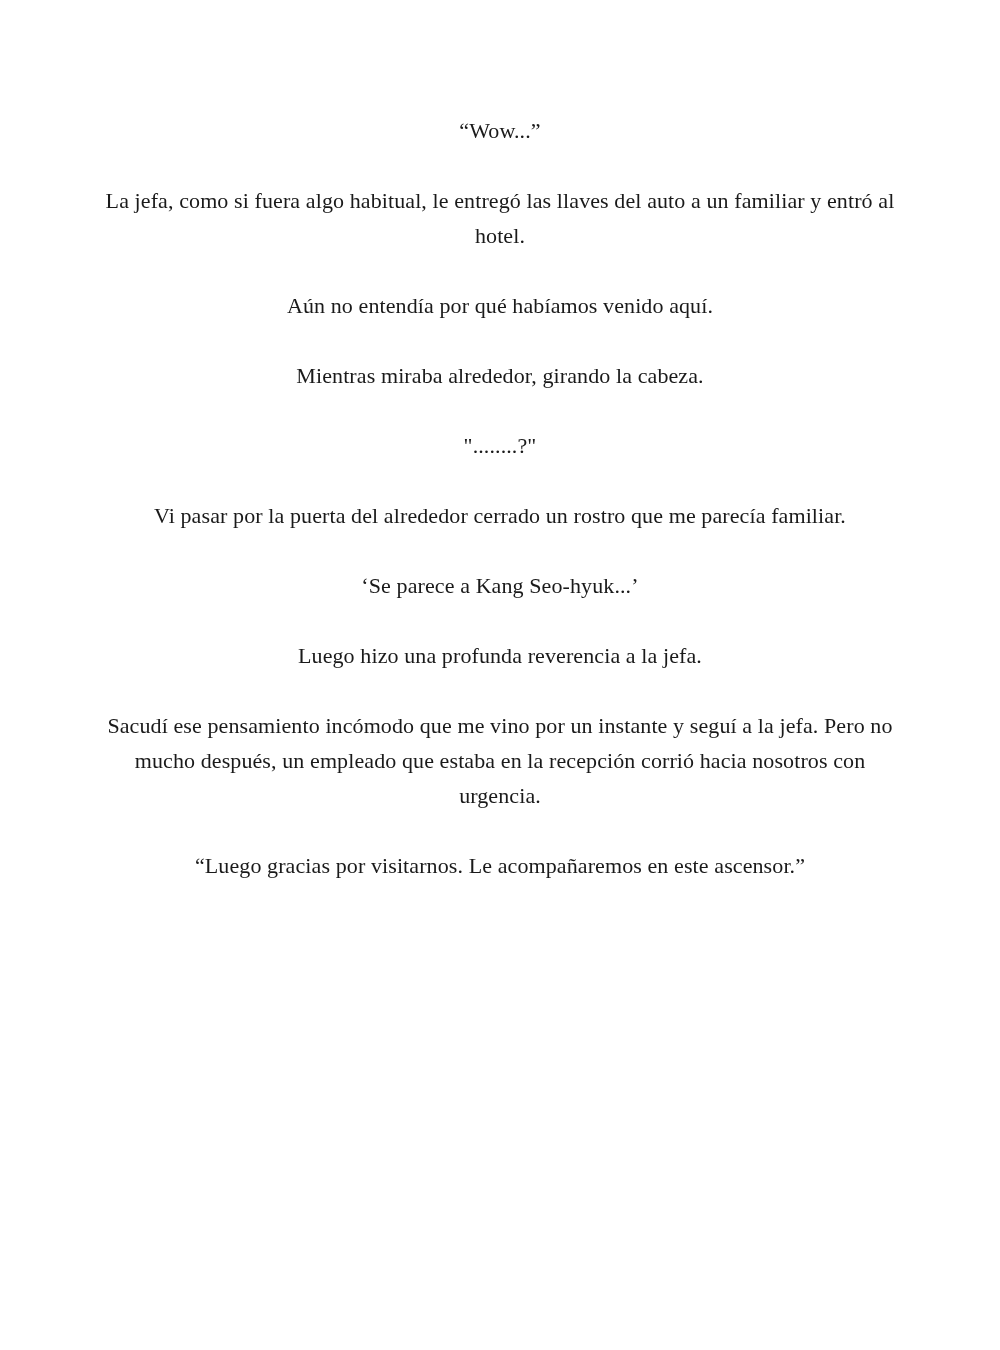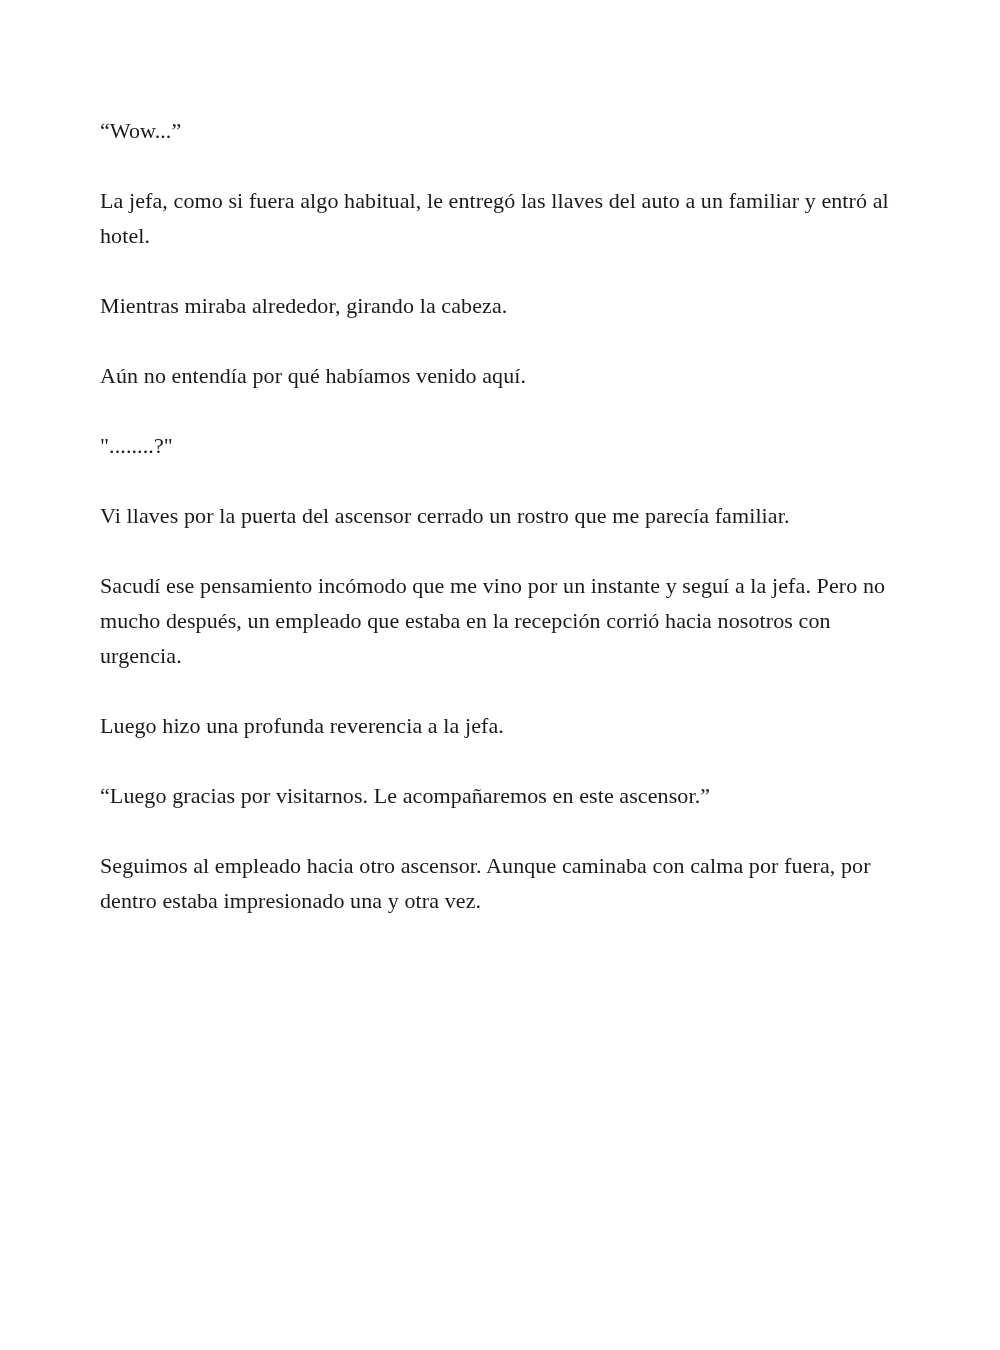--- a/index.html
+++ b/index.html
@@ -20,29 +20,30 @@
       width: 800px;
       font-family: "Liberation Serif", "DejaVu Serif", serif;
       font-size: 22px;
       line-height: 35px;
       color: #1a1a1a;
       letter-spacing: 0.1px;
     }
     .para {
       margin: 0 0 35px 0;
       white-space: normal;
+      text-align: center;
     }
   </style>
 </head>
 <body>
 
 <div class="page">
   <p class="para">“Wow...”</p>
   <p class="para">La jefa, como si fuera algo habitual, le entregó las llaves del auto a un familiar y entró al hotel.</p>
+  <p class="para">Aún no entendía por qué habíamos venido aquí.</p>
   <p class="para">Mientras miraba alrededor, girando la cabeza.</p>
-  <p class="para">Aún no entendía por qué habíamos venido aquí.</p>
   <p class="para">"........?"</p>
-  <p class="para">Vi llaves por la puerta del ascensor cerrado un rostro que me parecía familiar.</p>
+  <p class="para">Vi pasar por la puerta del alrededor cerrado un rostro que me parecía familiar.</p>
+  <p class="para">‘Se parece a Kang Seo-hyuk...’</p>
+  <p class="para">Luego hizo una profunda reverencia a la jefa.</p>
   <p class="para">Sacudí ese pensamiento incómodo que me vino por un instante y seguí a la jefa. Pero no mucho después, un empleado que estaba en la recepción corrió hacia nosotros con urgencia.</p>
-  <p class="para">Luego hizo una profunda reverencia a la jefa.</p>
   <p class="para">“Luego gracias por visitarnos. Le acompañaremos en este ascensor.”</p>
-  <p class="para">Seguimos al empleado hacia otro ascensor. Aunque caminaba con calma por fuera, por dentro estaba impresionado una y otra vez.</p>
 </div>
 
 </body></html>

